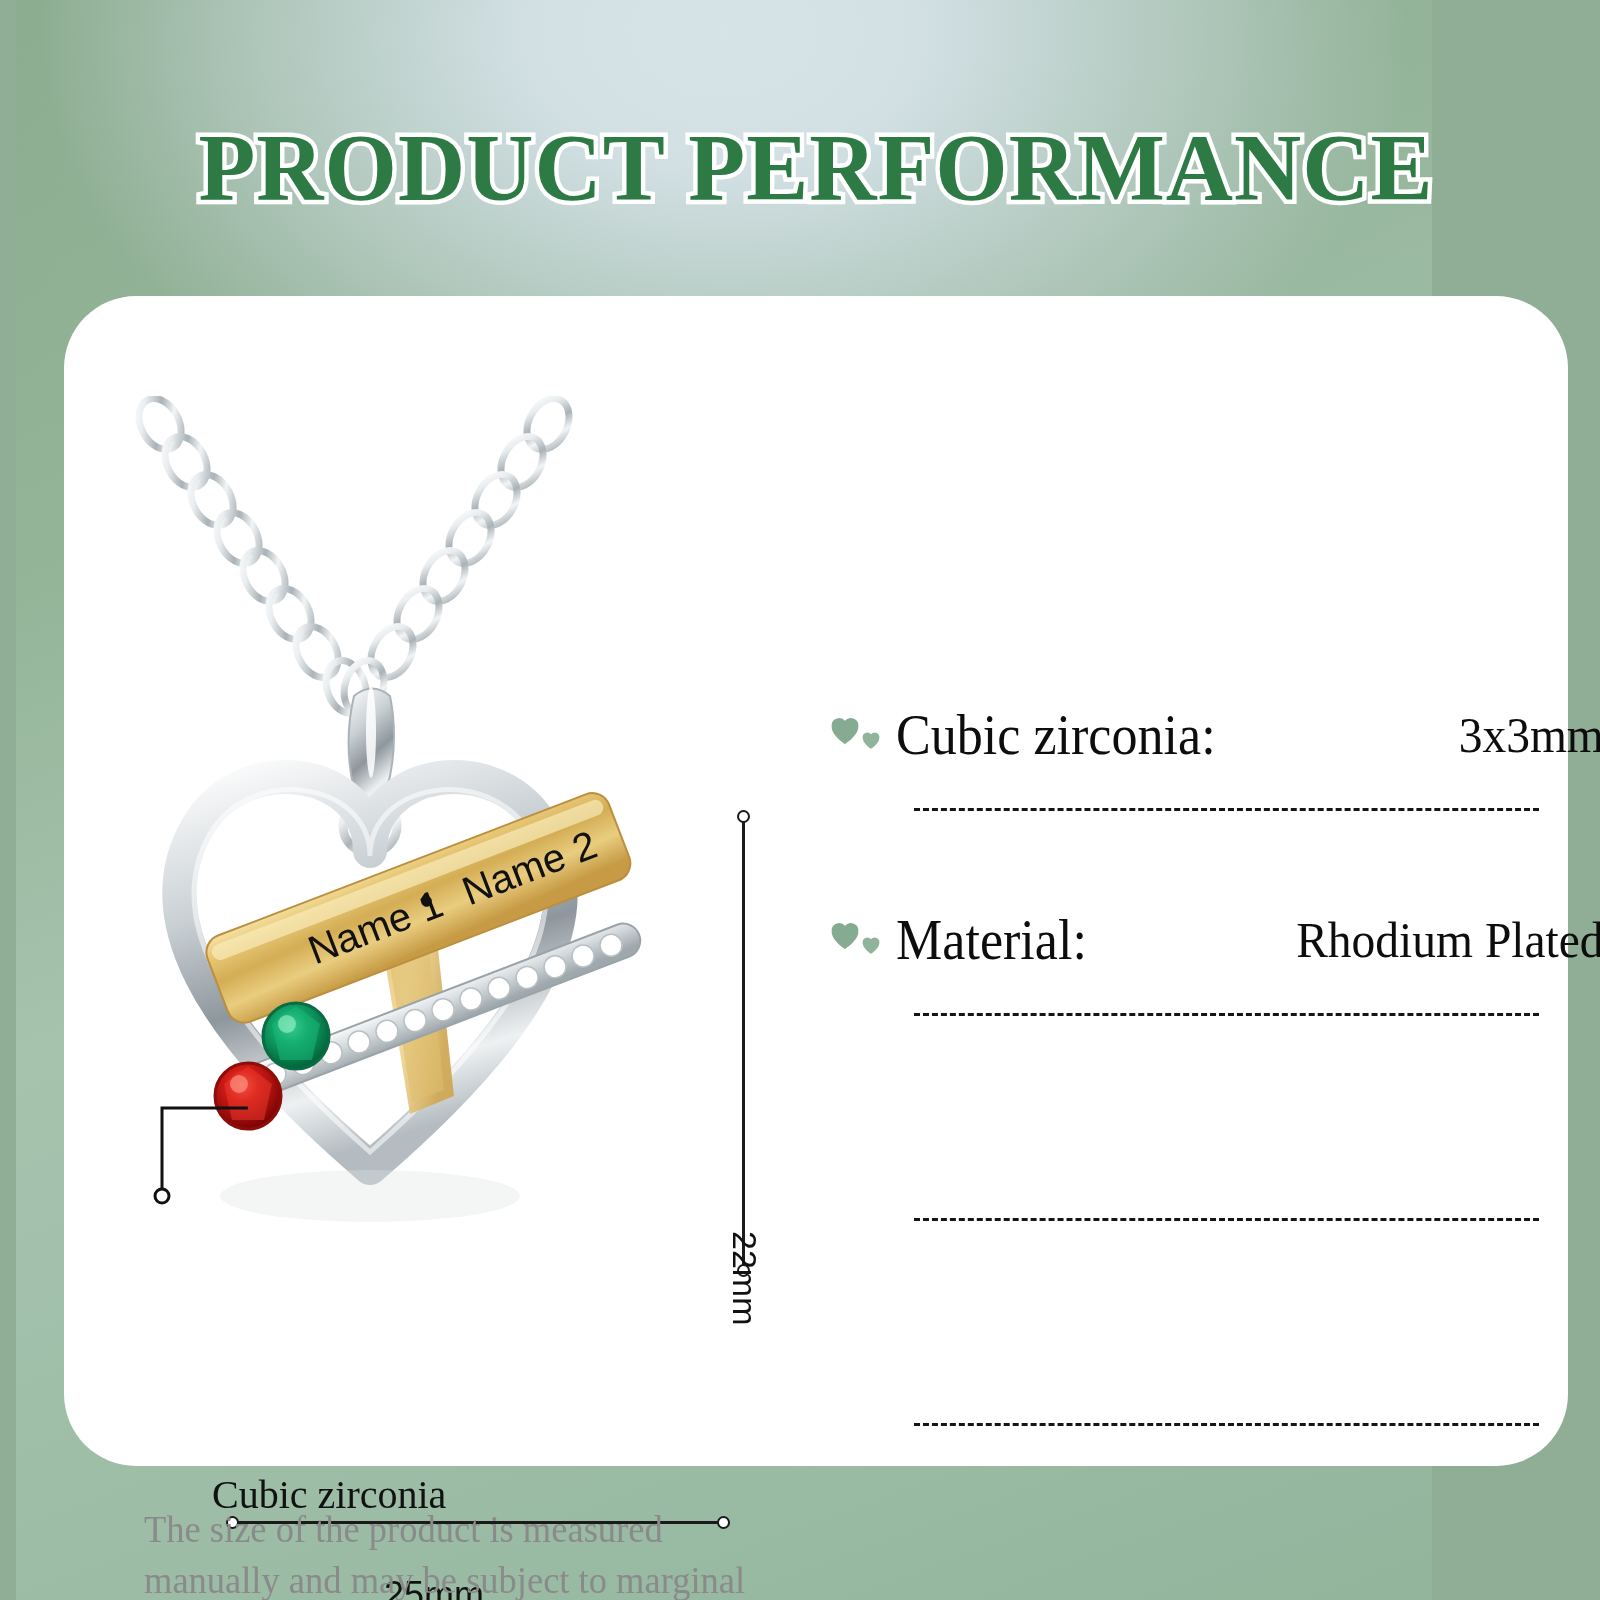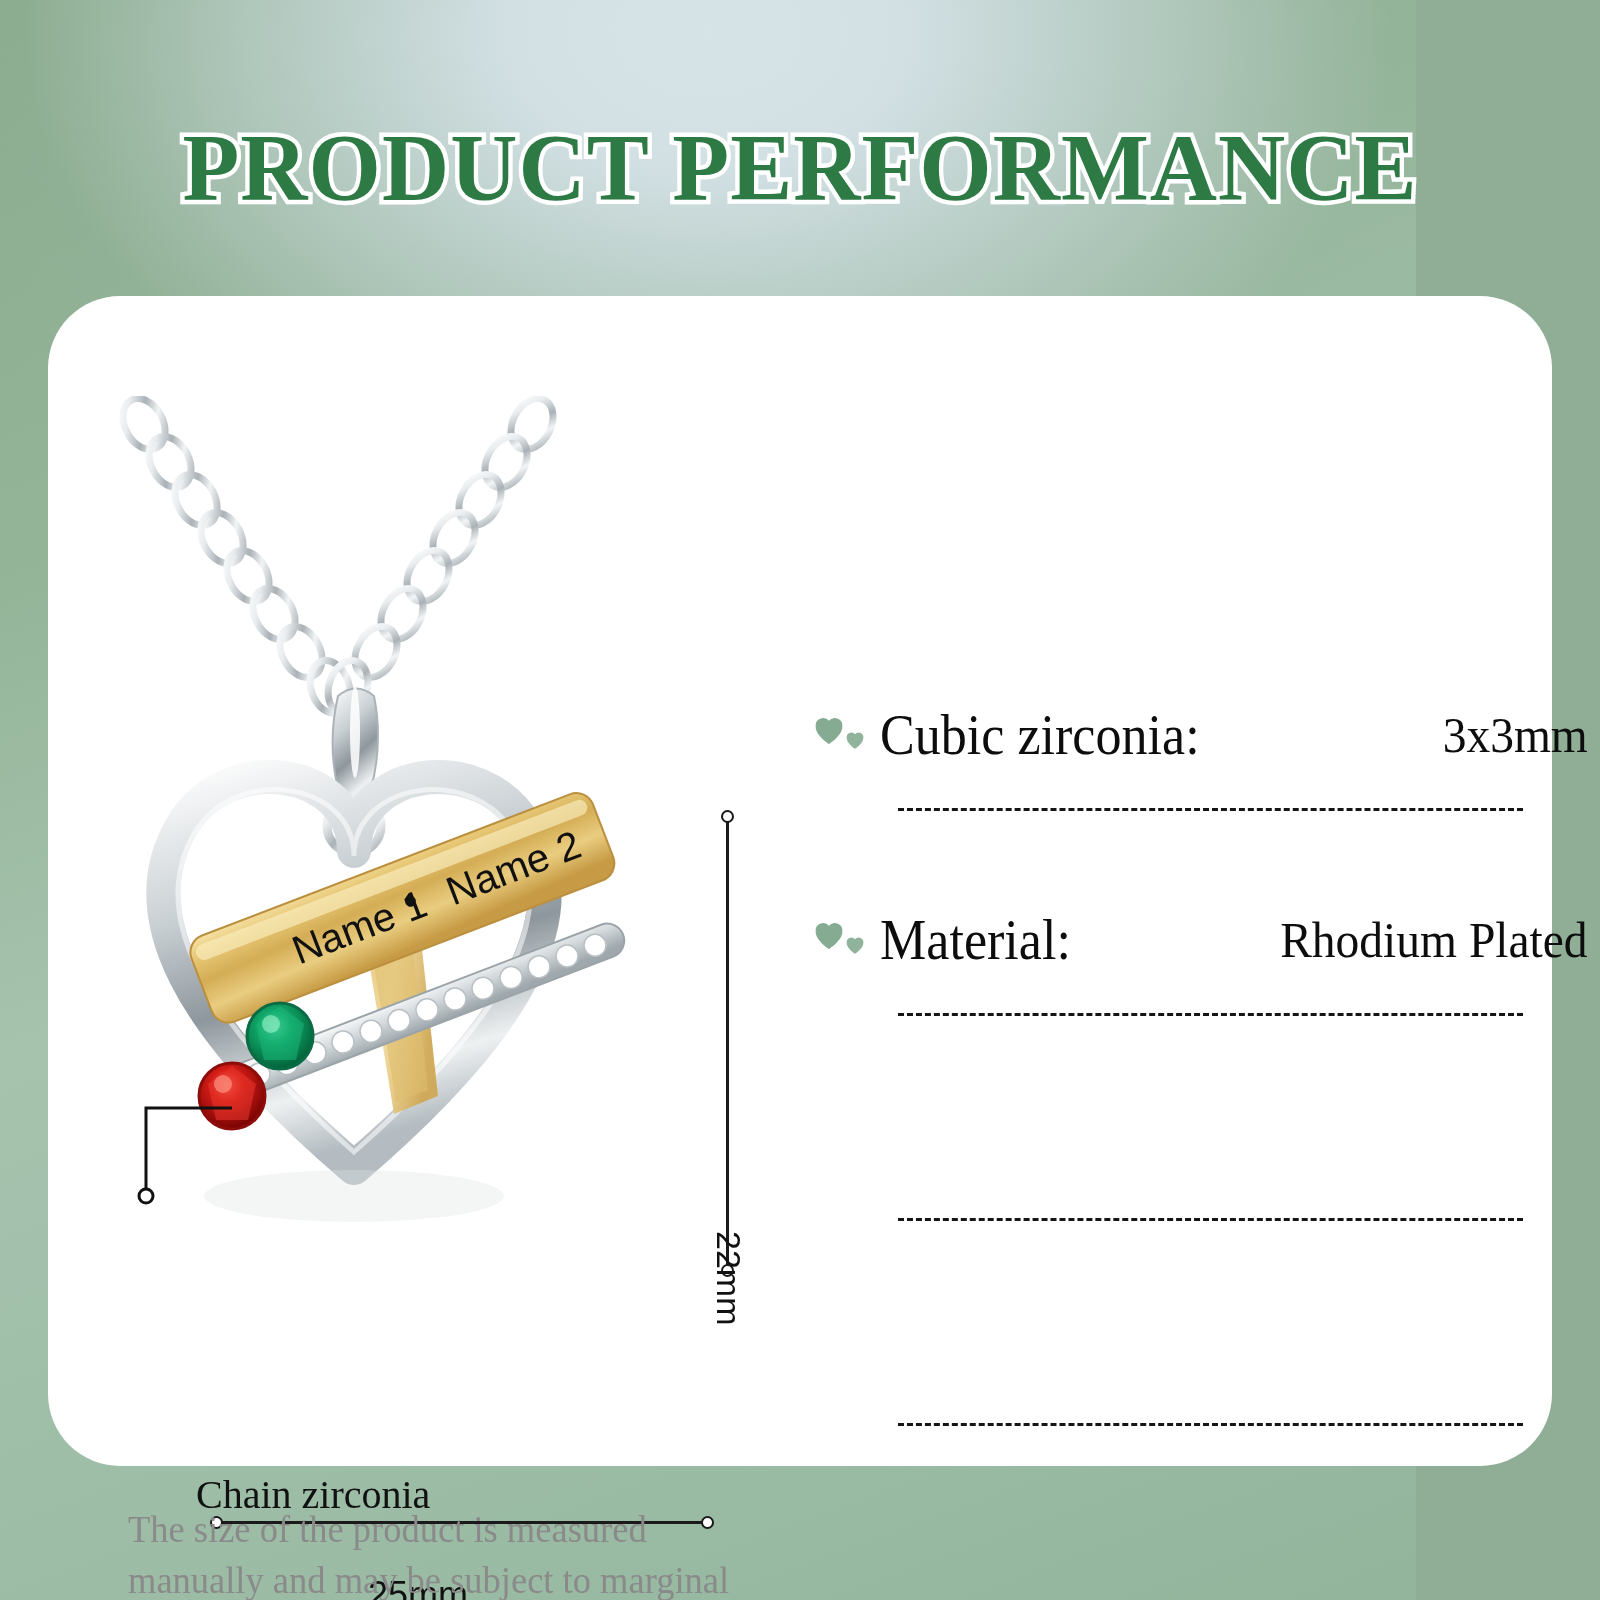--- a/index.html
+++ b/index.html
@@ -6,20 +6,21 @@
   body{
     width:1600px;height:1600px;overflow:hidden;
     font-family:"Liberation Serif",serif;
     background:#8fae95;
   }
   #stage{
     position:relative;width:1416px;height:1600px;
     background:
       radial-gradient(ellipse 900px 620px at 50% 2%, #d6e4e8 0%, #d2e0e4 22%, rgba(186,206,200,0.75) 52%, rgba(150,180,160,0.25) 76%, rgba(140,173,150,0) 100%),
       linear-gradient(160deg,#8aab8c 0%,#93b497 26%,#a6c3ae 50%,#9dbda7 74%,#93b59c 100%);
+    margin-left: 16px;
   }
 
   
   #title{
     position:absolute;left:0;top:112px;width:1600px;text-align:center;
     font-family:"Liberation Serif",serif;
     font-size:96px;font-weight:bold;letter-spacing:1px;
     color:#2d7a45;
     transform:scaleX(0.97);
     -webkit-text-stroke:9px #ffffff;
@@ -224,21 +225,21 @@
           <path d="M124 670 L148 688 L140 724 L108 724 L100 688 Z" fill="#e8372c" opacity="0.55"></path>
           <circle cx="115" cy="688" r="9" fill="#ff9f90" opacity="0.6"></circle>
         </g>
 
         <ellipse cx="246" cy="800" rx="150" ry="26" fill="#dfe4e6" opacity="0.35"></ellipse>
 
         <path d="M124 712 L38 712 L38 792" fill="none" stroke="#111111" stroke-width="3"></path>
         <circle cx="38" cy="800" r="7" fill="#ffffff" stroke="#111111" stroke-width="3"></circle>
       </svg>
 
-      <div id="cz-callout-label">Chain zirconia</div>
+      <div id="cz-callout-label">Cubic zirconia</div>
 
       <div class="dimline" style="left:618px;top:420px;width:3px;height:455px;"></div>
       <div class="dimcirc" style="left:613px;top:414px;"></div>
       <div class="dimcirc" style="left:613px;top:868px;"></div>
       <div id="vdim-label">22mm</div>
 
       <div class="dimline" style="left:108px;top:1125px;width:492px;height:3px;"></div>
       <div class="dimcirc" style="left:102px;top:1120px;"></div>
       <div class="dimcirc" style="left:593px;top:1120px;"></div>
       <div id="hdim-label">25mm</div>

